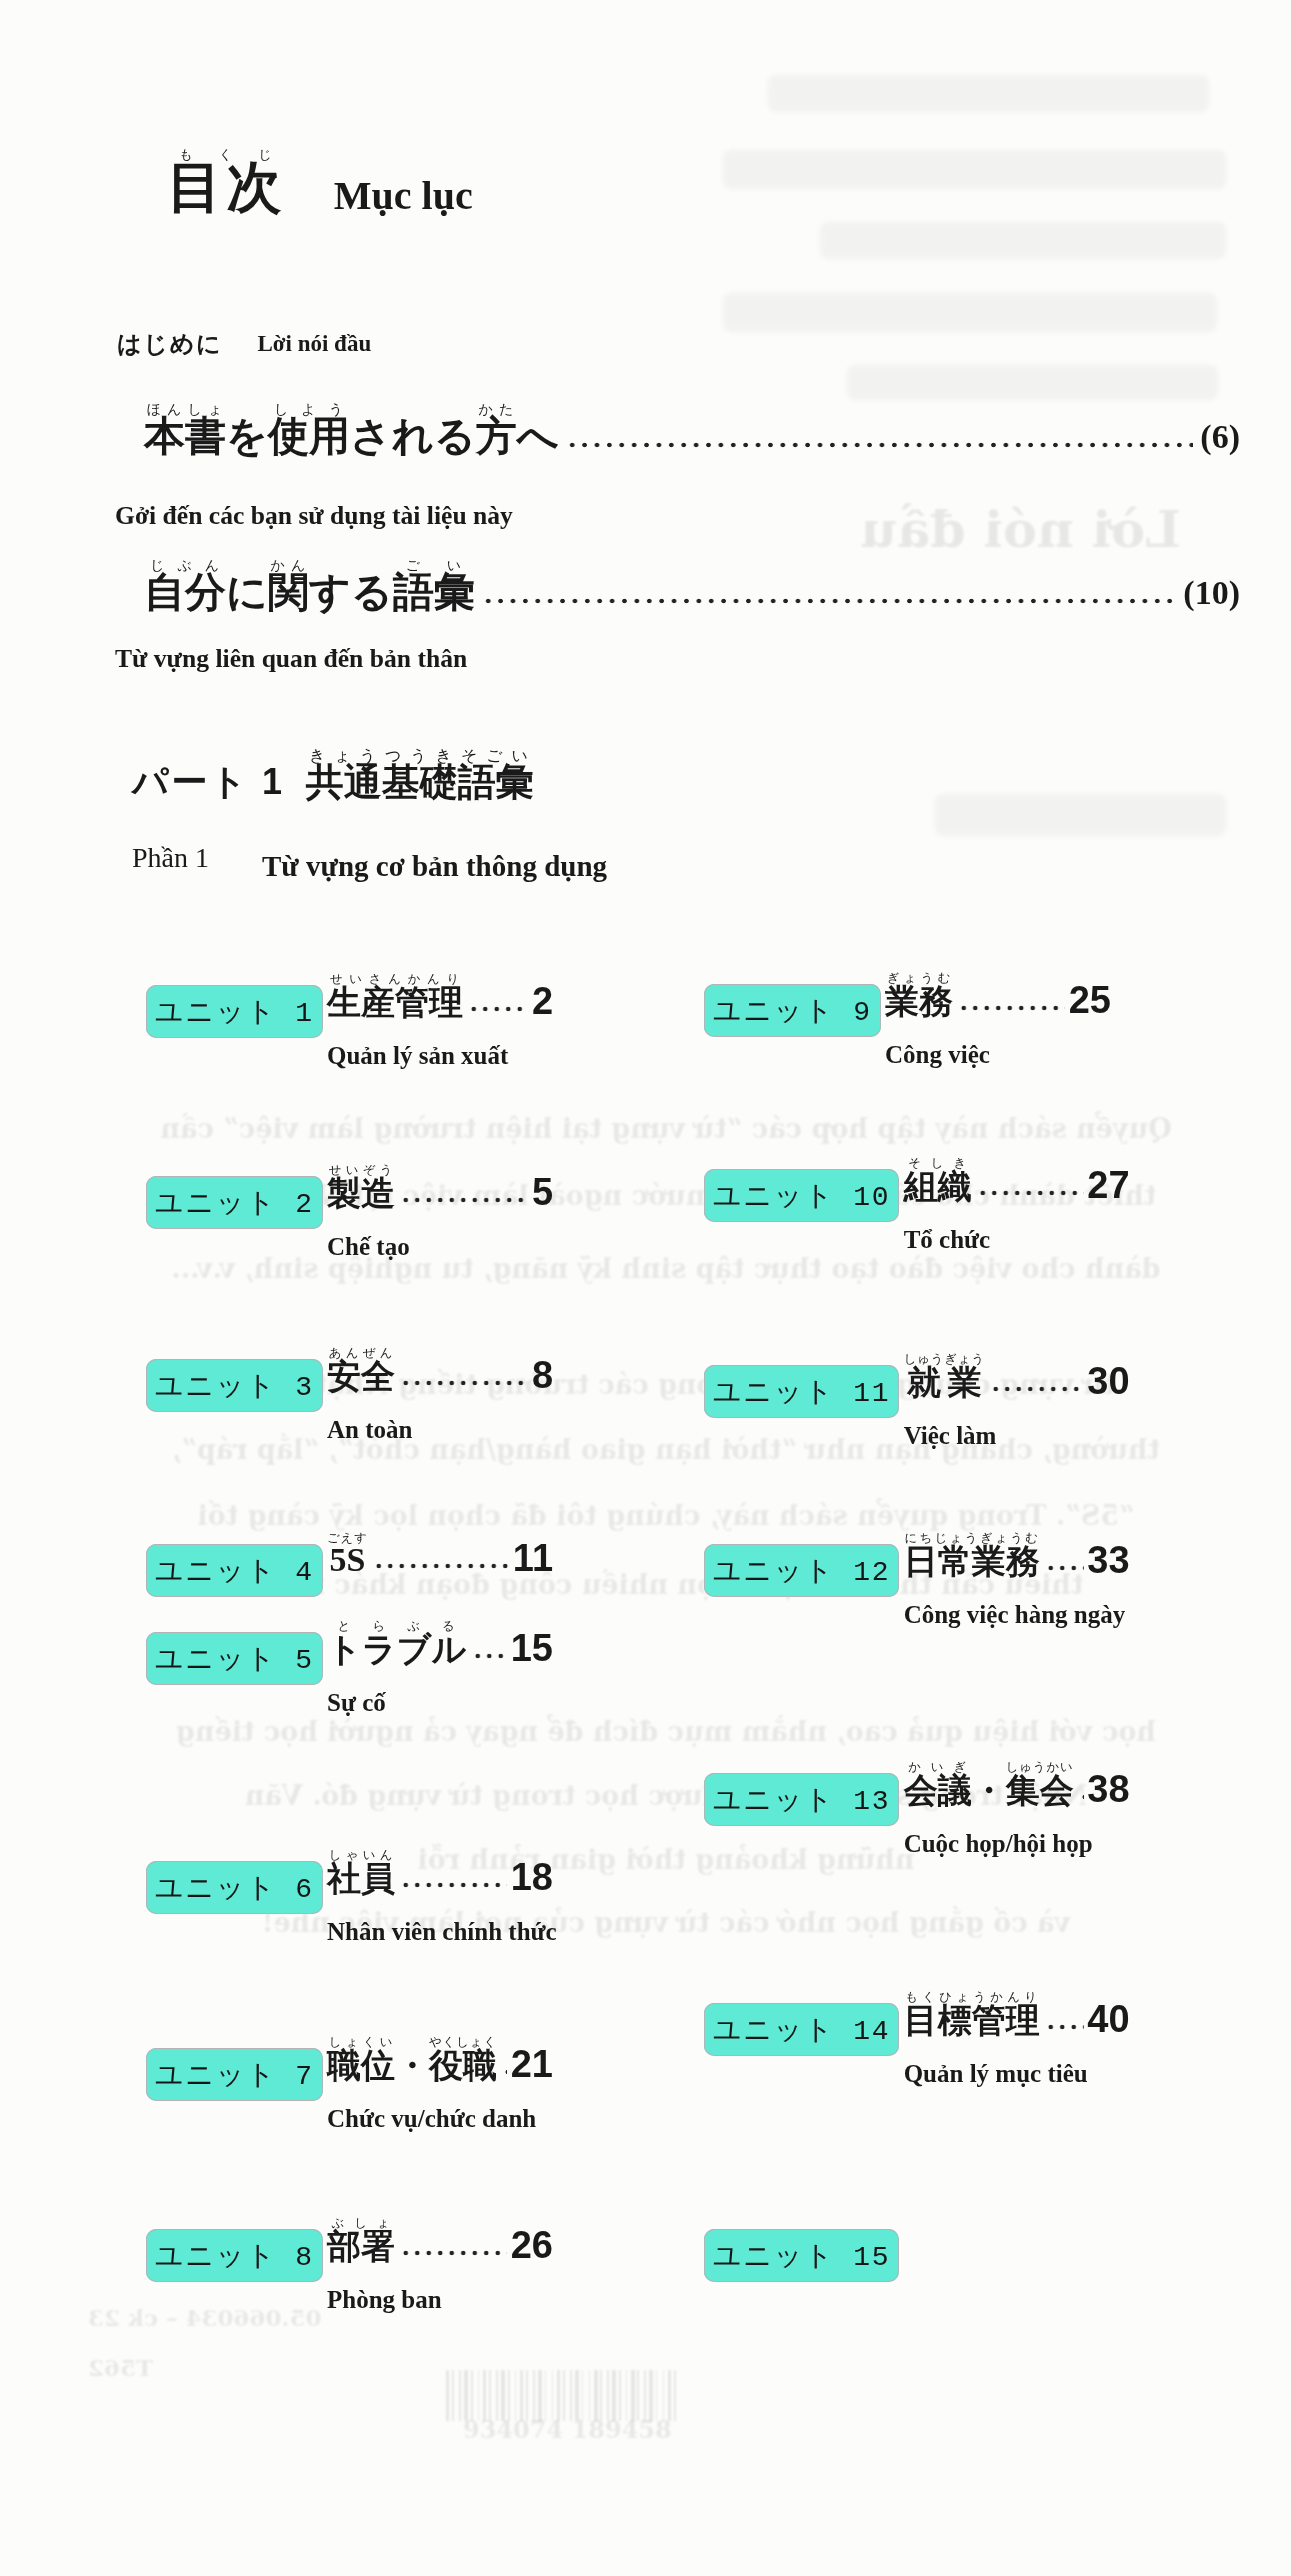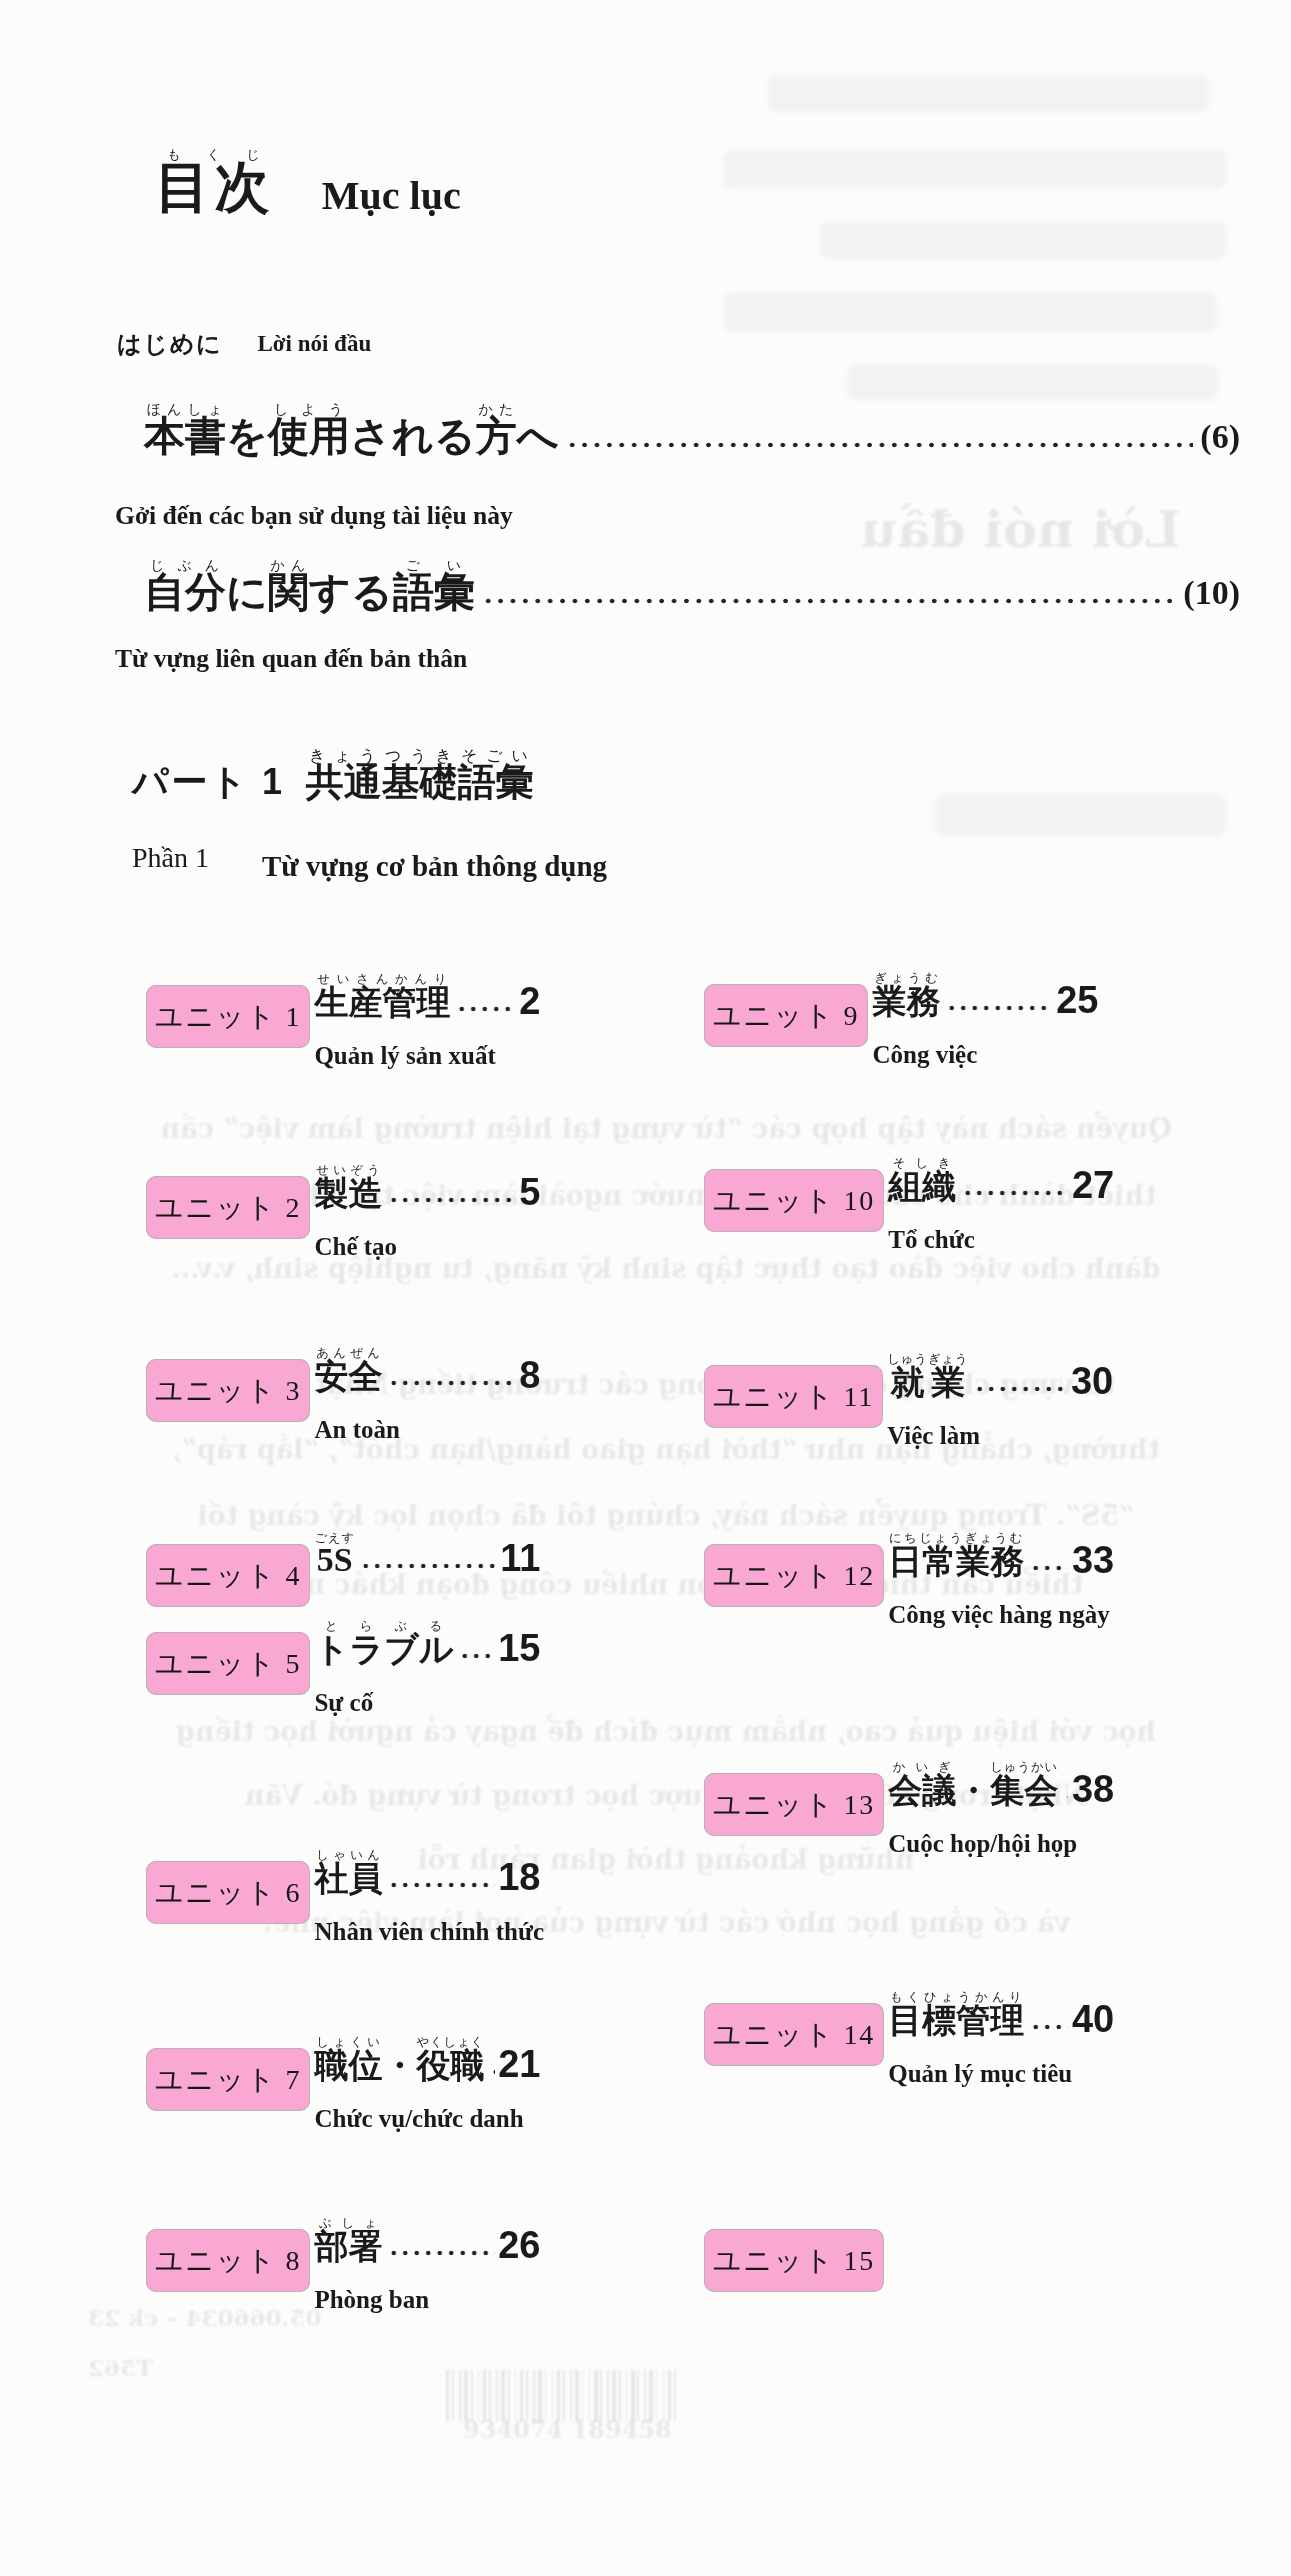--- a/index.html
+++ b/index.html
@@ -11,21 +11,21 @@
   
   .ghost{position:absolute;color:#000;opacity:.08;filter:blur(1.1px);
          font-family:"DejaVu Serif",serif;font-weight:bold;white-space:nowrap;pointer-events:none;}
   .ghost.mirror{transform:scaleX(-1);}
   .ghost.center{left:97px;width:1138px;text-align:center;}
   .smudge{position:absolute;background:#57555a;opacity:.055;border-radius:8px;filter:blur(2.6px);pointer-events:none;}
   .barcode{position:absolute;opacity:.085;filter:blur(0.9px);
     background:repeating-linear-gradient(90deg,#000 0 3.5px,transparent 3.5px 6.2px,#000 6.2px 8px,transparent 8px 13.2px,#000 13.2px 15px,transparent 15px 18.5px);}
   
   .main-title{position:absolute;left:155px;top:148px;display:flex;align-items:flex-end;}
-  .main-title ruby{font-size:55px;font-weight:bold;letter-spacing:4.4px;line-height:1.15;}
+  .main-title ruby{font-size:55px;font-weight:bold;letter-spacing:4.4px;line-height:1.15;margin-left:12px;}
   .main-title rt{font-size:13.2px;font-weight:normal;letter-spacing:1.8px;}
   .title-vn{font-size:40px;font-weight:600;margin-left:48px;margin-bottom:3.5px;line-height:1;}
   
   .preface{position:absolute;left:117px;top:332px;display:flex;align-items:flex-end;}
   .preface-jp{font-family:Liberation Mono, monospace;font-weight:bold;font-size:24px;letter-spacing:1.8px;line-height:1;}
   .preface-vn{font-size:23px;font-weight:bold;margin-left:35px;margin-bottom:2.6px;line-height:1;}
   
   .toc-line{position:absolute;left:144px;width:1096px;display:flex;align-items:flex-end;}
   .jp-ruby ruby{font-size:41px;font-weight:bold;line-height:1.1;}
   .jp-ruby rt{font-size:14px;font-weight:normal;letter-spacing:0.9px;}
@@ -40,23 +40,23 @@
   .part-heading ruby{font-size:38px;letter-spacing:0px;line-height:1.1;}
   .part-heading rt{font-size:16px;font-weight:normal;letter-spacing:2.6px;}
   .part-sub{position:absolute;left:132px;top:842px;height:35px;}
   .part-vn-label{position:absolute;left:0;font-size:28px;white-space:nowrap;}
   .part-vn-title{position:absolute;left:130px;font-size:29px;font-weight:600;white-space:nowrap;margin-top:8px;}
   
   .col{position:absolute;top:0;width:565px;height:2576px;}
   #col-left{left:146px;}
   #col-right{left:704px;}
   .unit{position:absolute;display:flex;align-items:flex-start;}
-  .badge{height:63px;min-width:157px;box-sizing:border-box;padding:0 8.8px;
-         background:#f9a8d4;border-radius:10.6px;display:flex;align-items:center;justify-content:center;
-         box-shadow:0 0 0 0.9px #b5b3b6 inset;}
+  .badge{height:53px;min-width:157px;box-sizing:border-box;padding:0 8.8px;
+         background:#5eead4;border-radius:10.6px;display:flex;align-items:center;justify-content:center;
+         box-shadow:0 0 0 0.9px #b5b3b6 inset;font-family:Liberation Mono, monospace;}
   .badge-label{font-size:28px;letter-spacing:1.8px;color:#161616;white-space:nowrap;}
   .body{margin-left:4.4px;margin-top:-12.4px;}
   .row{display:flex;align-items:flex-end;width:226px;}
   .u-title ruby{font-size:34px;font-weight:600;line-height:1.1;white-space:nowrap;}
   .u-title rt{font-size:12.4px;font-weight:normal;letter-spacing:0.9px;}
   .row .dots{height:8px;margin:0 3.5px 8px 5.3px;background-size:11.5px 8px;}
   .u-page{font-family:"Liberation Sans","DejaVu Sans",sans-serif;font-weight:bold;font-size:38px;line-height:1;margin-bottom:0.9px;}
   .u-vn{font-size:25px;font-weight:600;margin-top:21px;white-space:nowrap;}
 </style>
 </head>

